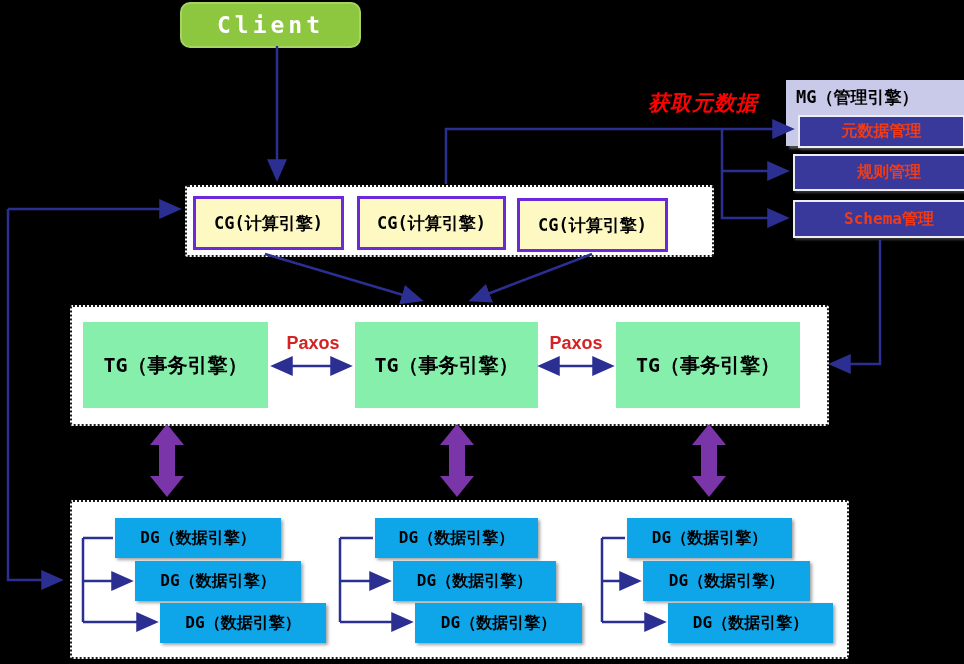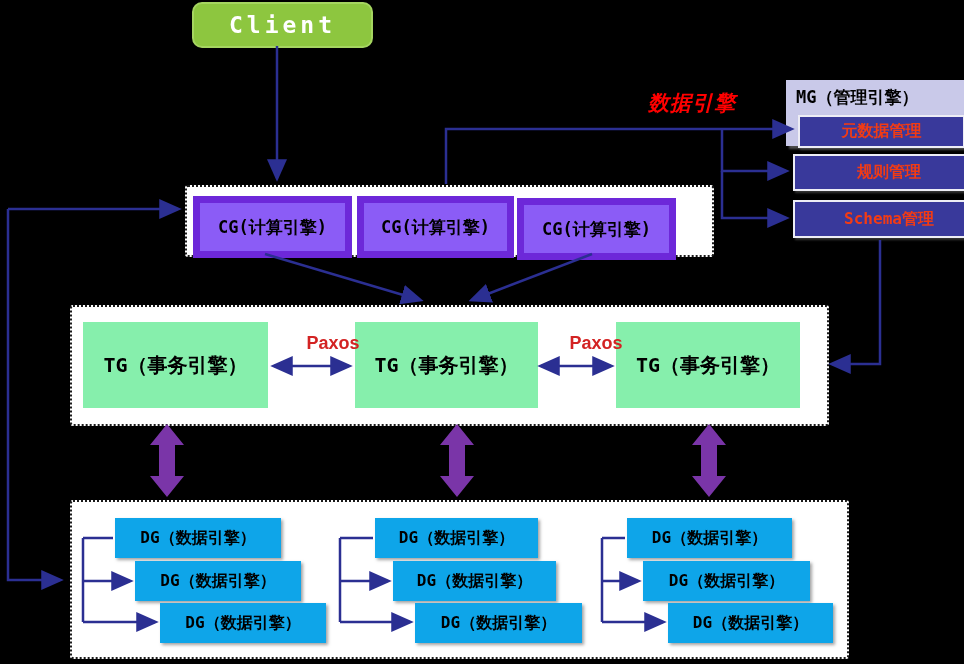--- a/index.html
+++ b/index.html
@@ -4,32 +4,32 @@
 <style>
   html,body{margin:0;padding:0;background:#000;}
   .stage{position:relative;width:964px;height:664px;background:#000;overflow:hidden;
          font-family:"Liberation Sans",sans-serif;}
   .container{position:absolute;background:#fff;border:2px dotted #1a1a1a;border-radius:3px;z-index:1;}
   .box{position:absolute;display:flex;align-items:center;justify-content:center;
        font-weight:bold;color:#000;z-index:2;
        font-family:"DejaVu Sans Mono","DejaVu Sans",sans-serif;}
   .client{left:180px;top:2px;width:177px;height:42px;background:#8DC63F;
           border:2px solid #A5D560;border-radius:10px;color:#fff;font-size:23px;
-          letter-spacing:4px;z-index:2;margin-left:12px;}
-  .cg{background:#8b5cf6;border:7px solid #6d28d9;font-size:17px;}
+          letter-spacing:4px;z-index:2;}
+  .cg{background:#fef9c3;border:3px solid #6d28d9;font-size:17px;}
   .cg1{left:193px;top:196px;width:145px;height:48px;}
   .cg2{left:357px;top:196px;width:143px;height:48px;}
   .cg3{left:517px;top:198px;width:145px;height:48px;}
   .tg{background:#86efac;font-size:20px;}
   .tg1{left:83px;top:322px;width:185px;height:86px;}
   .tg2{left:355px;top:322px;width:183px;height:86px;}
   .tg3{left:616px;top:322px;width:184px;height:86px;}
   .dg{background:#0ea5e9;font-size:16px;box-shadow:2px 2px 3px rgba(90,90,90,.55);}
   .paxos{position:absolute;width:66px;text-align:center;color:#D32323;font-weight:bold;
-         font-size:18px;z-index:4;font-family:"Liberation Sans",sans-serif;margin-left:20px;}
+         font-size:18px;z-index:4;font-family:"Liberation Sans",sans-serif;}
   .annotation{position:absolute;left:648px;top:89px;color:#FF0000;font-weight:bold;
          font-style:italic;font-size:21px;letter-spacing:1px;z-index:4;
          font-family:"DejaVu Serif",serif;}
   .mg-header{position:absolute;left:786px;top:80px;width:206px;height:66px;background:#C9C9E9;
          z-index:2;box-shadow:3px 3px 2px rgba(110,110,110,.7);color:#000;font-weight:bold;
          font-size:17px;padding:6px 0 0 10px;box-sizing:border-box;
          font-family:"DejaVu Sans Mono","DejaVu Sans",sans-serif;}
   .mg-item{position:absolute;background:#39399B;border:2px solid #EDEDF5;z-index:3;
          display:flex;align-items:center;justify-content:center;color:#F23B14;
          font-weight:bold;font-size:16px;box-sizing:border-box;
@@ -45,21 +45,21 @@
 
 <div class="stage">
 
   <div class="box client">Client</div>
 
   <div class="container" style="left:185px;top:185px;width:525px;height:68px;"></div>
   <div class="box cg cg1">CG(计算引擎)</div>
   <div class="box cg cg2">CG(计算引擎)</div>
   <div class="box cg cg3">CG(计算引擎)</div>
 
-  <div class="annotation">数据引擎</div>
+  <div class="annotation">获取元数据</div>
   <div class="mg-header">MG（管理引擎）</div>
   <div class="mg-item mg-item1">元数据管理</div>
   <div class="mg-item mg-item2">规则管理</div>
   <div class="mg-item mg-item3">Schema管理</div>
 
   <div class="container" style="left:70px;top:305px;width:755px;height:117px;"></div>
   <div class="box tg tg1">TG（事务引擎）</div>
   <div class="box tg tg2">TG（事务引擎）</div>
   <div class="box tg tg3">TG（事务引擎）</div>
   <div class="paxos" style="left:280px;top:333px;">Paxos</div>

